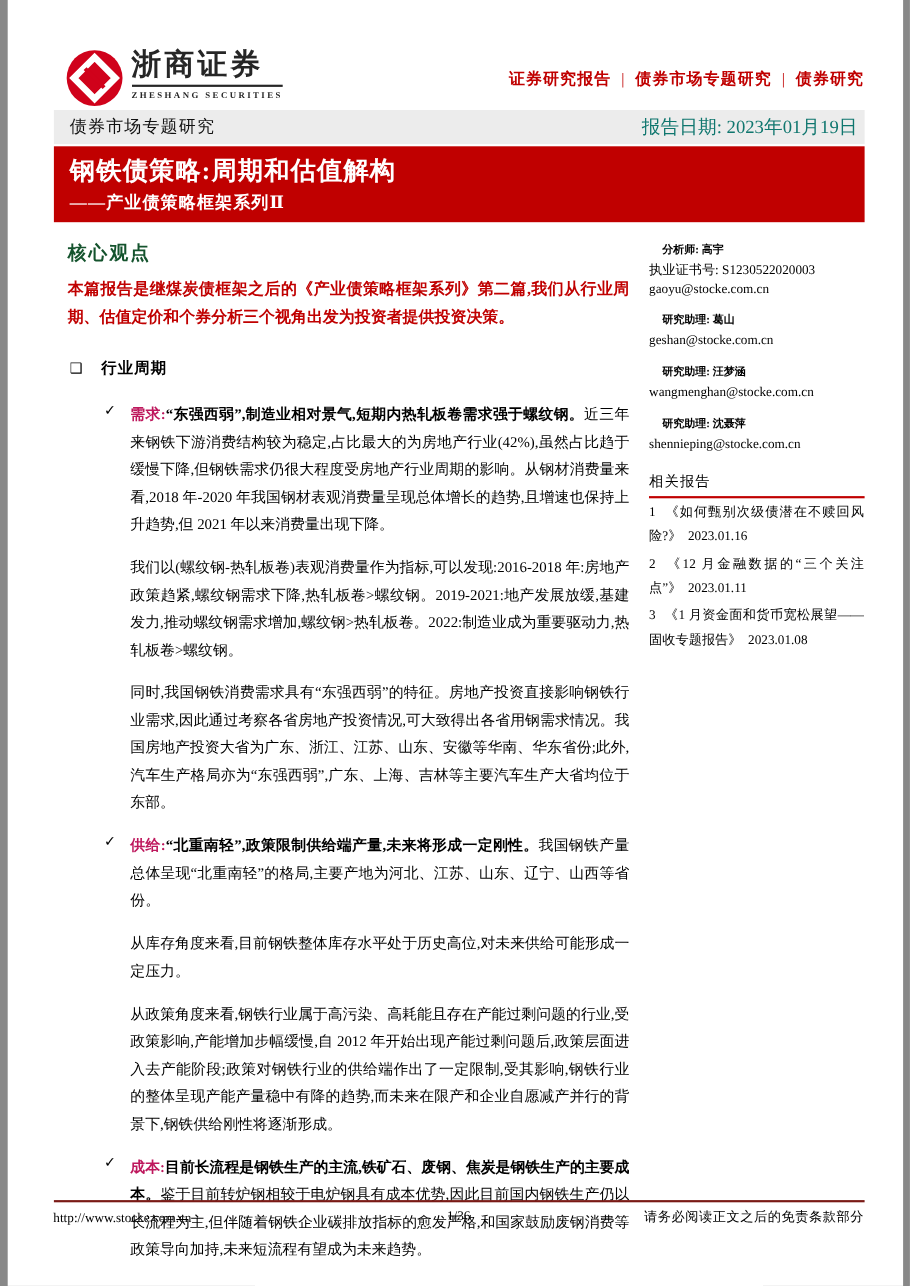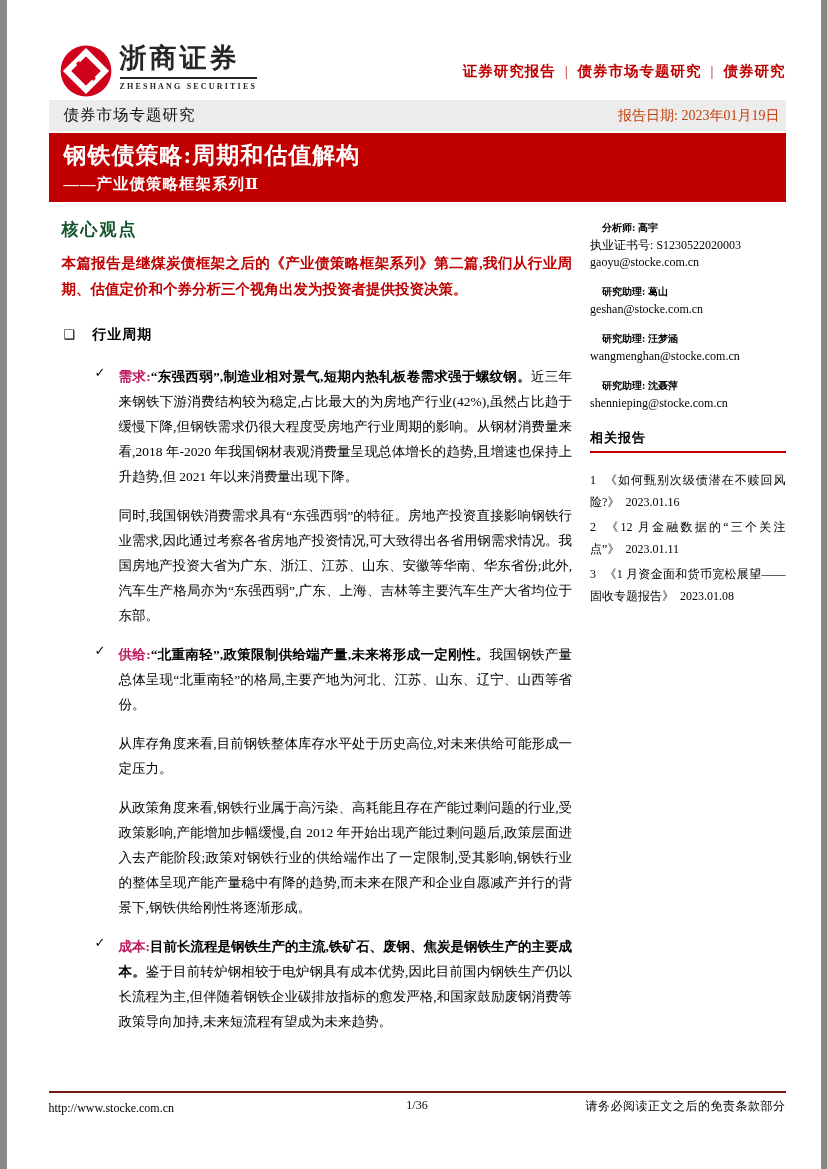--- a/index.html
+++ b/index.html
@@ -42,21 +42,21 @@
   .classification .sep { margin: 0 9px; font-weight: normal; }
   
   .meta-bar {
     position: absolute;
     top: 100px; left: 42px; right: 35px; height: 31px;
     background: #ececec;
     display: flex; justify-content: space-between; align-items: center;
     padding: 0 6px 0 15px;
   }
   .meta-category { font-size: 15.5px; color: #111; letter-spacing: 1px; }
-  .meta-date { font-size: 14px; color: #c2410c; }
+  .meta-date { font-size: 17px; color: #0f766e; }
   
   .banner {
     position: absolute;
     top: 133px; left: 42px; right: 35px; height: 69px;
     background: #c00000; color: #ffffff;
     padding: 9px 0 0 15px;
   }
   .banner-title { font-size: 23px; font-weight: bold; line-height: 1.25; letter-spacing: 1px; }
   .banner-subtitle { font-size: 15.5px; font-weight: bold; margin-top: 3px; letter-spacing: 1px; }
   
@@ -87,22 +87,22 @@
     margin-left: 57px; font-size: 13.5px; line-height: 25px;
     margin-bottom: 14px; text-align: justify;
   }
   
   .analyst-block { margin-bottom: 11px; }
   .bold-line { font-size: 10px; font-weight: bold; line-height: 19px; margin-left: 12px; }
   .plain-line { font-size: 12px; line-height: 17px; }
   .email-line { font-size: 12px; line-height: 17px; }
   .related { margin-top: 17px; }
   .related-heading {
-    font-size: 13px; font-weight: bold; letter-spacing: 1px;
-    border-bottom: 2px solid #c00000; padding-bottom: 4px; margin-bottom: 16px;
+    font-size: 13px; font-weight: normal; letter-spacing: 1px;
+    border-bottom: 2px solid #c00000; padding-bottom: 4px; margin-bottom: 1px;
   }
   .related-item { font-size: 12px; line-height: 22px; margin-bottom: 3px; text-align: justify; }
   .related-item .idx { margin-right: 8px; }
   .related-item .date { margin-left: 6px; white-space: nowrap; }
   
   .footer {
     position: absolute;
     top: 1091px; left: 42px; right: 35px;
     border-top: 2px solid #7a1a16;
     padding-top: 5px;
@@ -155,20 +155,21 @@
       <div class="section-line">
         <span class="sq">❑</span>
         <span class="section-title">行业周期</span>
       </div>
 
       <div class="point">
         <span class="check-mark">✓</span>
         <p class="point-text"><span class="lead-red">需求:</span><span class="lead-bold">“东强西弱”,制造业相对景气,短期内热轧板卷需求强于螺纹钢。</span><span>近三年来钢铁下游消费结构较为稳定,占比最大的为房地产行业(42%),虽然占比趋于缓慢下降,但钢铁需求仍很大程度受房地产行业周期的影响。从钢材消费量来看,2018 年-2020 年我国钢材表观消费量呈现总体增长的趋势,且增速也保持上升趋势,但 2021 年以来消费量出现下降。</span></p>
       </div>
 
+      <p class="sub-para">我们以(螺纹钢-热轧板卷)表观消费量作为指标,可以发现:2016-2018 年:房地产政策趋紧,螺纹钢需求下降,热轧板卷&gt;螺纹钢。2019-2021:地产发展放缓,基建发力,推动螺纹钢需求增加,螺纹钢&gt;热轧板卷。2022:制造业成为重要驱动力,热轧板卷&gt;螺纹钢。</p>
       <p class="sub-para">同时,我国钢铁消费需求具有“东强西弱”的特征。房地产投资直接影响钢铁行业需求,因此通过考察各省房地产投资情况,可大致得出各省用钢需求情况。我国房地产投资大省为广东、浙江、江苏、山东、安徽等华南、华东省份;此外,汽车生产格局亦为“东强西弱”,广东、上海、吉林等主要汽车生产大省均位于东部。</p>
 
       <div class="point">
         <span class="check-mark">✓</span>
         <p class="point-text"><span class="lead-red">供给:</span><span class="lead-bold">“北重南轻”,政策限制供给端产量,未来将形成一定刚性。</span><span>我国钢铁产量总体呈现“北重南轻”的格局,主要产地为河北、江苏、山东、辽宁、山西等省份。</span></p>
       </div>
 
       <p class="sub-para">从库存角度来看,目前钢铁整体库存水平处于历史高位,对未来供给可能形成一定压力。</p>
       <p class="sub-para">从政策角度来看,钢铁行业属于高污染、高耗能且存在产能过剩问题的行业,受政策影响,产能增加步幅缓慢,自 2012 年开始出现产能过剩问题后,政策层面进入去产能阶段;政策对钢铁行业的供给端作出了一定限制,受其影响,钢铁行业的整体呈现产能产量稳中有降的趋势,而未来在限产和企业自愿减产并行的背景下,钢铁供给刚性将逐渐形成。</p>
 

